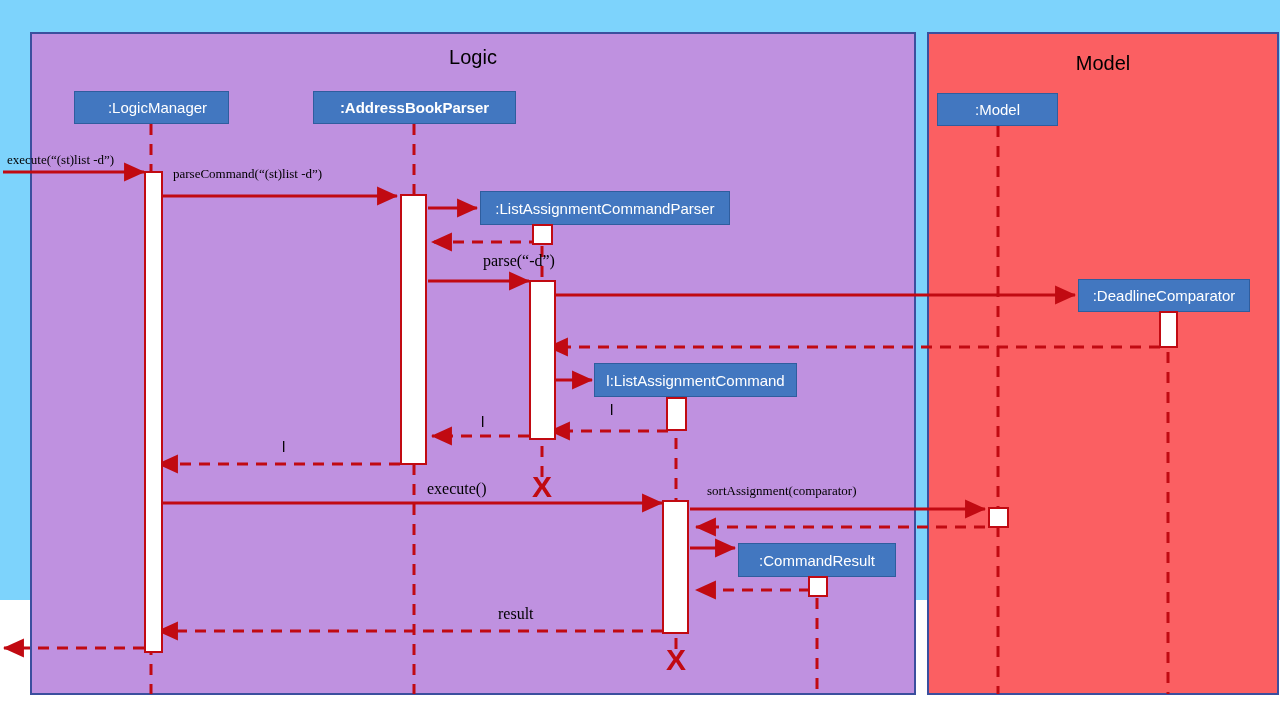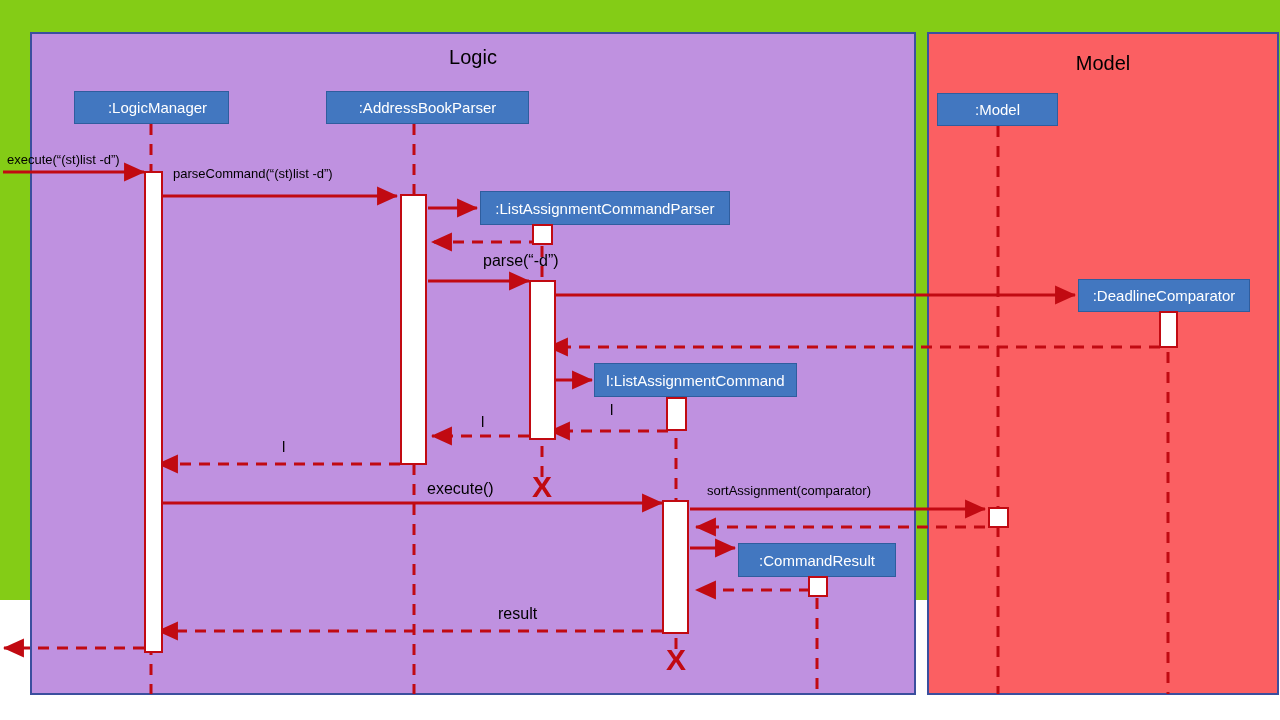--- a/index.html
+++ b/index.html
@@ -8,21 +8,21 @@
     background: #ffffff;
     width: 1280px;
     height: 720px;
     overflow: hidden;
     font-family: "Liberation Sans", sans-serif;
   }
   #canvas {
     position: relative;
     width: 1280px;
     height: 600px;
-    background: #84cc16;
+    background: #7dd3fc;
   }
   #svg-layer {
     position: absolute;
     left: 0; top: 0;
     width: 1280px;
     height: 720px;
   }
   .partition {
     position: absolute;
     border: 2px solid #3b4f9e;
@@ -54,21 +54,21 @@
     position: absolute;
     background: #ffffff;
     border: 2px solid #c10a12;
     box-sizing: border-box;
   }
   .msg-label {
     position: absolute;
     font-size: 13px;
     color: #000000;
     white-space: nowrap;
-    font-family: Liberation Sans, sans-serif;
+    font-family: Liberation Serif, serif;
   }
   .msg-label.big {
     font-size: 16px;
   }
   .ref-label {
     position: absolute;
     font-size: 15px;
     color: #000000;
     font-family: "Liberation Sans", sans-serif;
   }
@@ -161,21 +161,21 @@
       <line x1="662" y1="631" x2="158" y2="631" marker-end="url(#arrowSolid)"></line>
 
       <line x1="144" y1="648" x2="4" y2="648" marker-end="url(#arrowSolid)"></line>
     </g>
   </svg>
 
   <div class="obj-box" style="left:74px; top:91px; width:155px; height:33px;padding-left:12px;">
     <span>:LogicManager</span>
   </div>
 
-  <div class="obj-box" style="left:326px; top:91px; width:203px; height:33px;">
+  <div class="obj-box" style="left:313px; top:91px; width:203px; height:33px;font-weight:bold;">
     <span>:AddressBookParser</span>
   </div>
 
   <div class="obj-box" style="left:480px; top:191px; width:250px; height:34px;text-align:right;">
     <span>:ListAssignmentCommandParser</span>
   </div>
 
   <div class="obj-box" style="left:594px; top:363px; width:203px; height:34px;">
     <span>l:ListAssignmentCommand</span>
   </div>

